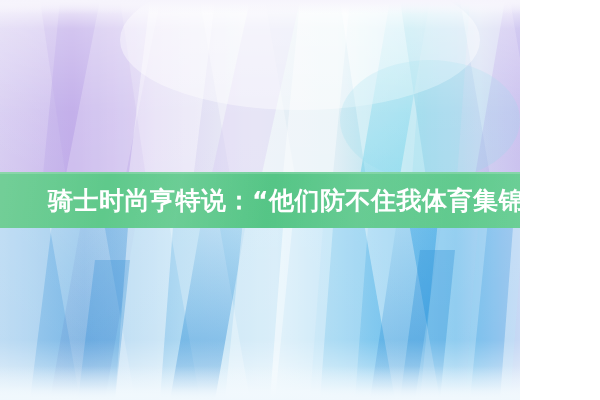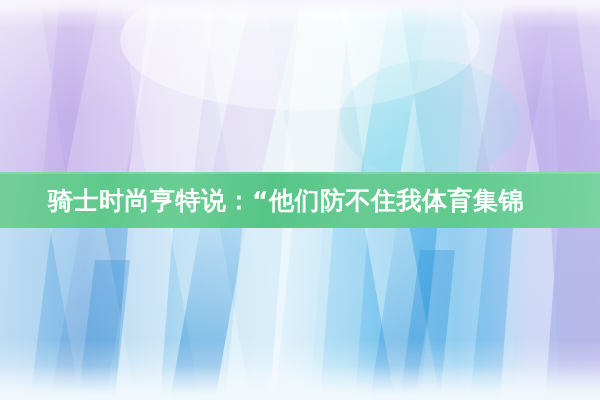--- a/index.html
+++ b/index.html
@@ -5,21 +5,21 @@
   html, body {
     margin: 0;
     padding: 0;
     background: #ffffff;
   }
   body {
     font-family: "Liberation Sans", sans-serif;
   }
   #stage {
     position: relative;
-    width: 600px;
+    width: 520px;
     height: 400px;
     overflow: hidden;
     background: #dfe8f5;
   }
   #bg-svg {
     position: absolute;
     inset: 0;
     width: 600px;
     height: 400px;
     display: block;

